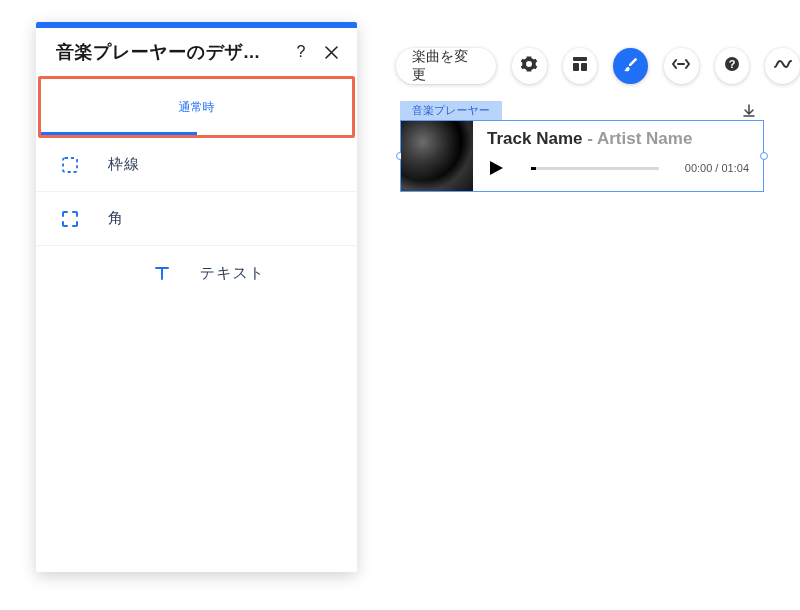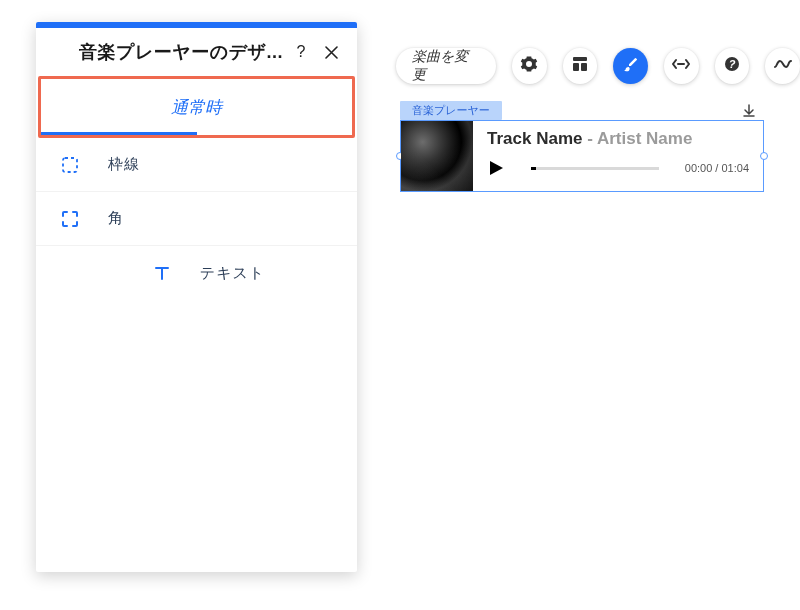--- a/index.html
+++ b/index.html
@@ -29,21 +29,20 @@
     }
     .panel-title {
       flex: 1;
       font-size: 18px;
       font-weight: 700;
       color: #1a1a1a;
       letter-spacing: .5px;
       white-space: nowrap;
       overflow: hidden;
       text-overflow: ellipsis;
-      text-align: right;
     }
     .panel-header .hdr-icon {
       width: 24px; height: 24px;
       display: flex; align-items: center; justify-content: center;
       color: #222;
       font-size: 16px;
       margin-left: 6px;
       cursor: pointer;
     }
 
@@ -56,24 +55,23 @@
     }
     .tabs {
       display: flex;
       height: 56px;
     }
     .tab {
       flex: 1;
       display: flex;
       align-items: center;
       justify-content: center;
-      font-size: 17px;
+      font-size: 12px;
       color: #6b6d72;
       cursor: pointer;
-      font-style: italic;
     }
     .tab.active {
       color: #1f6ff7;
     }
     .tab-underline {
       position: absolute;
       left: 0; bottom: 0;
       width: 50%;
       height: 3px;
       background: #1f6ff7;
@@ -104,21 +102,20 @@
     }
 
     
     .toolbar {
       position: absolute;
       left: 396px;
       top: 48px;
       display: flex;
       align-items: center;
       gap: 16px;
-      font-style: italic;
     }
     .pill {
       height: 36px;
       padding: 0 16px;
       border-radius: 18px;
       background: #fff;
       box-shadow: 0 1px 4px rgba(0,0,0,0.18), 0 0 0 1px rgba(0,0,0,0.02);
       display: flex; align-items: center; justify-content: center;
       font-size: 14px;
       color: #333;

